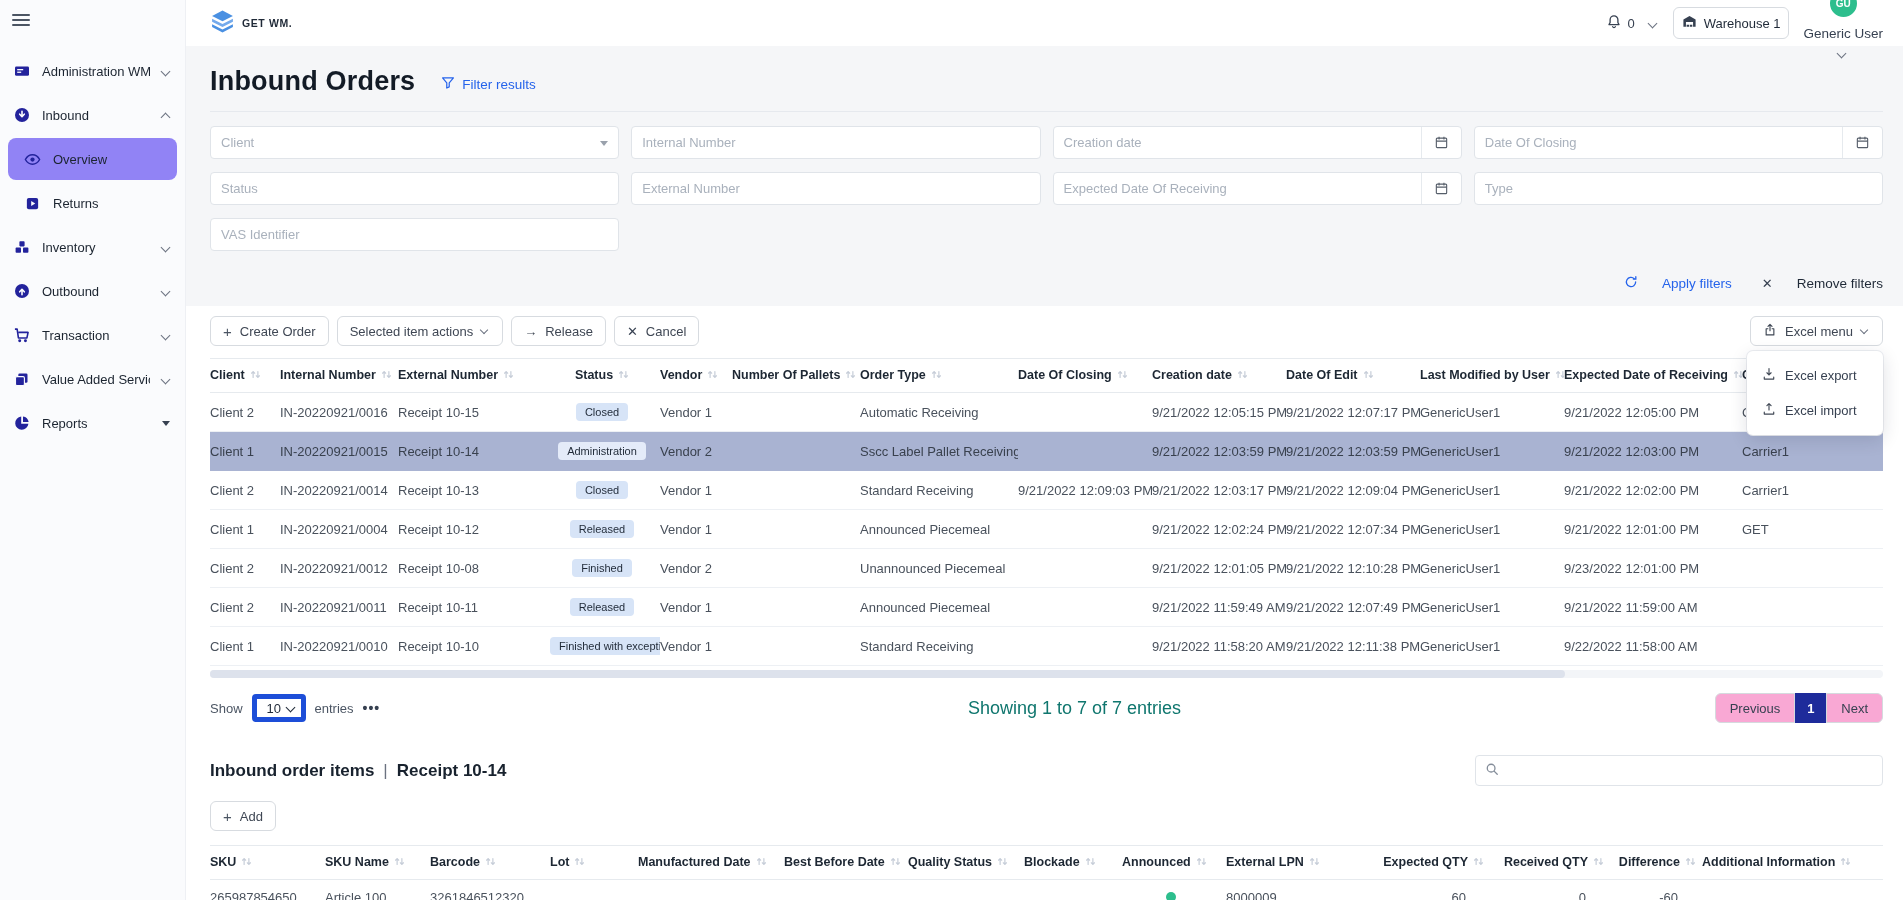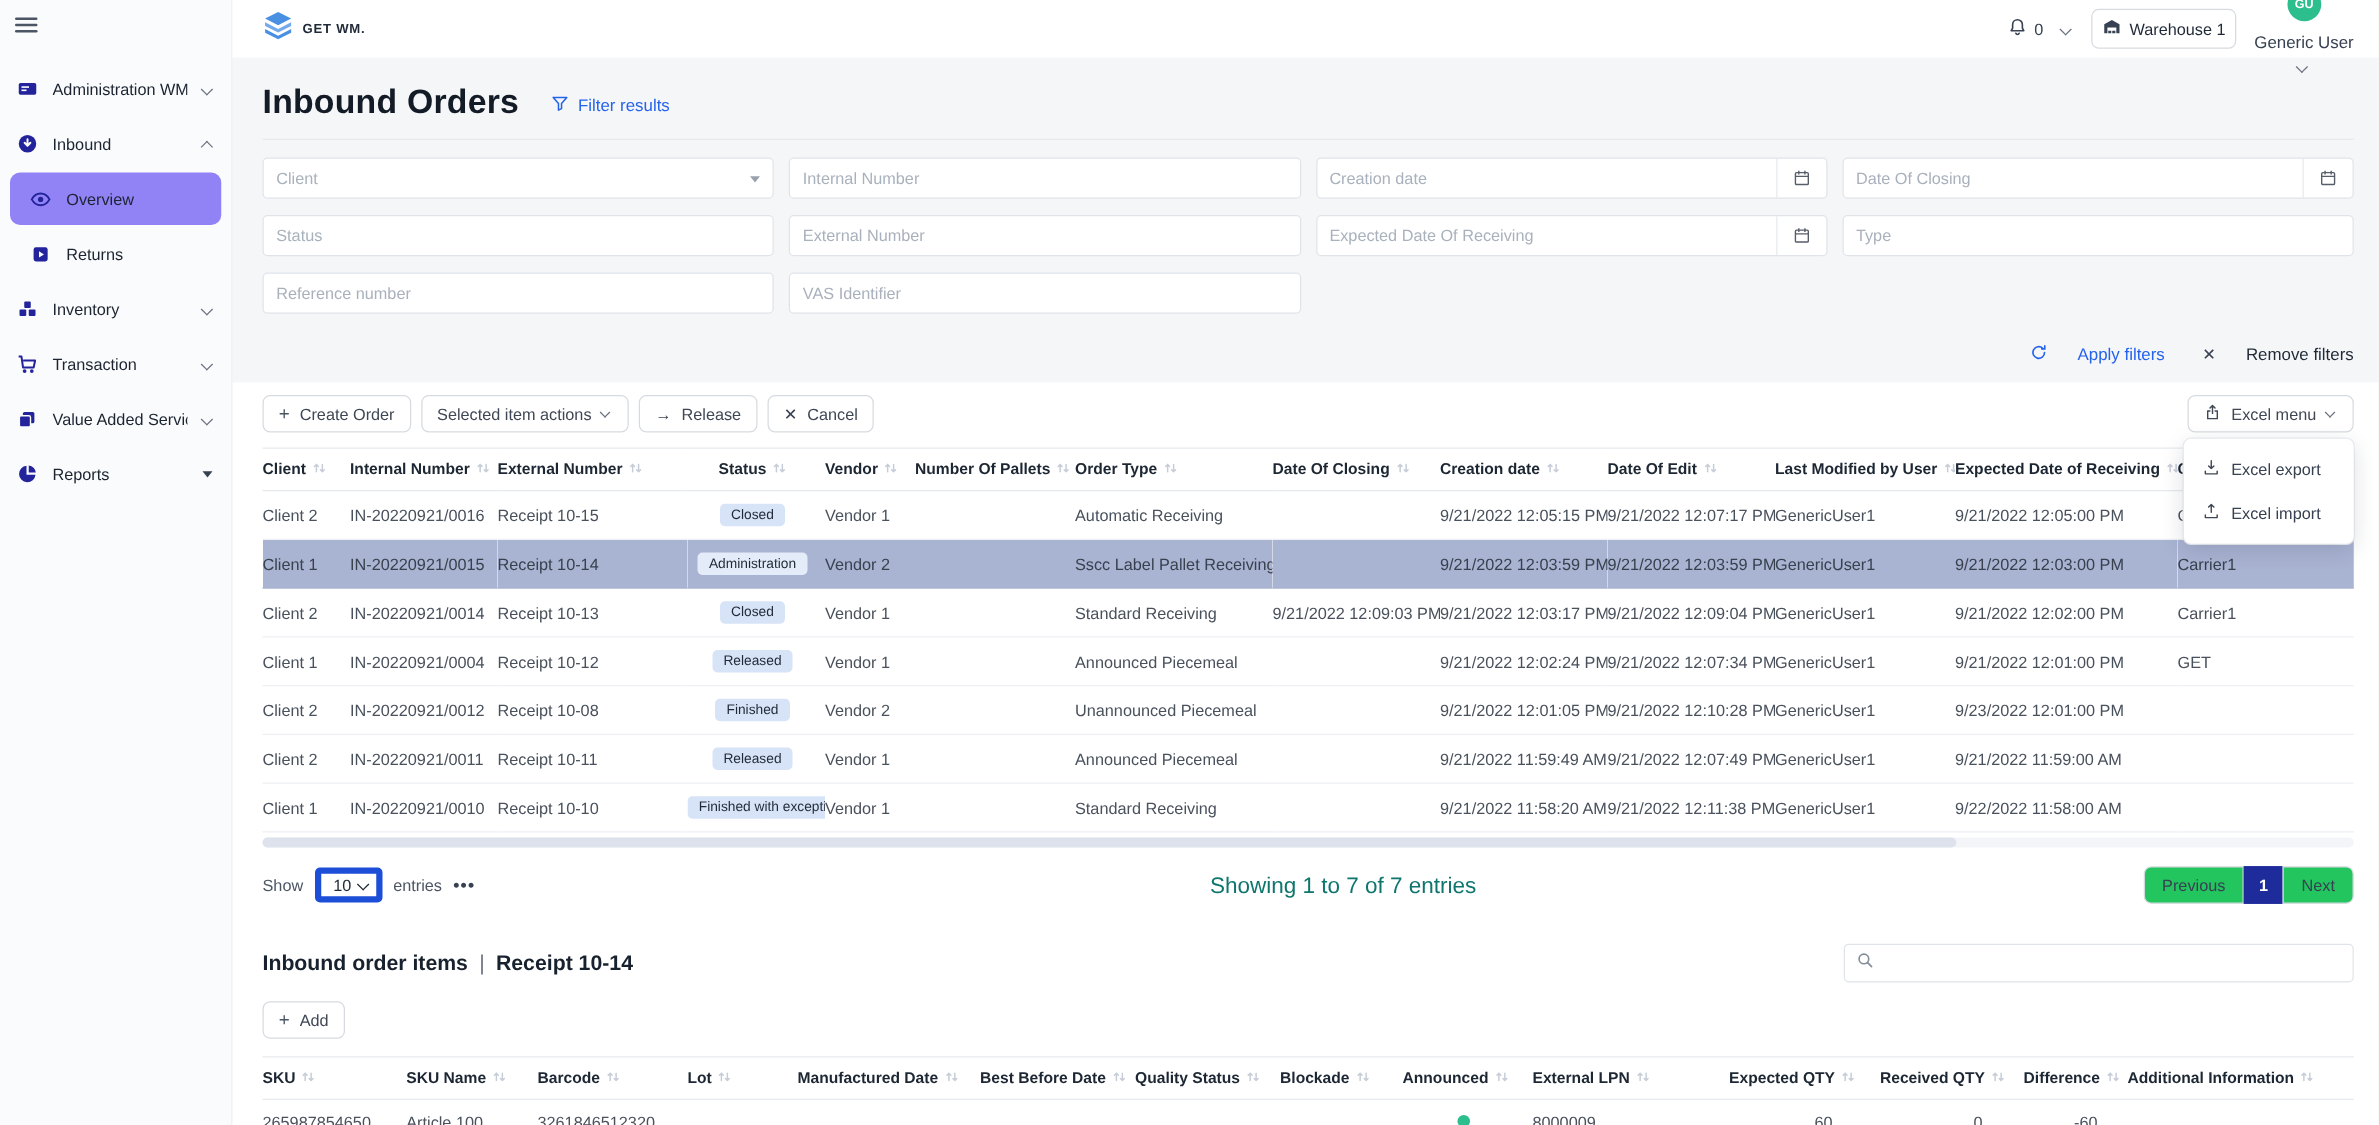--- a/index.html
+++ b/index.html
@@ -76,21 +76,21 @@
   .hscroll-thumb { height:8px; width:81%; border-radius:4px; background:#dde2ec; }
 
   .table-footer { position:relative; display:flex; align-items:center; padding:15px 0 18px 0; }
   .tf-left { display:flex; align-items:center; gap:9px; font-size:13px; color:#4b5563; }
   .sel-wrap { position:relative; }
   .sel-wrap select { appearance:none; -webkit-appearance:none; width:54px; height:28px; border:5px solid #1d4ed8; border-radius:4px; background:#fff; font-size:13px; color:#1f2937; padding:0 18px 0 10px; font-family:inherit; }
   .sel-wrap .chev { position:absolute; right:9px; top:10px; border-color:#1f2937; pointer-events:none; }
   .dots { font-size:14px; letter-spacing:1px; color:#374151; cursor:pointer; font-weight:bold; }
   .tf-summary { position:absolute; left:50%; transform:translateX(-50%); font-size:18px; color:#0f766e;margin-left:28px; }
   .pager { margin-left:auto; display:flex; }
-  .pg { height:30px; border:1px solid #d5dade; background:#22c55e; font-size:13px; color:#374151; padding:0 14px; cursor:pointer; font-family:inherit; }
+  .pg { height:30px; border:1px solid #d5dade; background:#f9a8d4; font-size:13px; color:#374151; padding:0 14px; cursor:pointer; font-family:inherit; }
   .pg-prev { border-radius:6px 0 0 6px; }
   .pg-num { width:31px; padding:0; background:#1e2b9b; border-color:#1e2b9b; color:#fff; font-weight:bold; }
   .pg-next { border-radius:0 6px 6px 0; }
 
   .gray-gap { height:12px; }
 
   
   .card2 { background:#fff; padding:14px 20px 0 24px; flex:1; }
   .items-head { display:flex; align-items:center; }
   .items-title { font-size:17px; font-weight:bold; color:#18222e; display:flex; gap:9px; align-items:center; }
@@ -162,20 +162,30 @@
               <rect x="5.4" y="2.2" width="5.2" height="5.2" rx="0.8"></rect>
               <rect x="1.6" y="8.6" width="5.4" height="5.2" rx="0.8"></rect>
               <rect x="9" y="8.6" width="5.4" height="5.2" rx="0.8"></rect>
             </svg>
           </span>
           <span class="nav-label">Inventory</span>
           <span class="chev"></span>
         </div>
         <div class="nav-item">
           <span class="nav-ic">
+            <svg width="16" height="16" viewBox="0 0 16 16">
+              <circle cx="8" cy="8" r="7" fill="#23239c"></circle>
+              <path d="M8 11.7V6.5M5.7 8.8 8 6.3l2.3 2.5" fill="none" stroke="#fafbfd" stroke-width="1.6" stroke-linecap="round" stroke-linejoin="round"></path>
+            </svg>
+          </span>
+          <span class="nav-label">Outbound</span>
+          <span class="chev"></span>
+        </div>
+        <div class="nav-item">
+          <span class="nav-ic">
             <svg width="17" height="17" viewBox="0 0 16 16">
               <path d="M1.8 2h2.1l1.2 8.3h8l1.1-5.2H5.2" fill="none" stroke="#23239c" stroke-width="1.5" stroke-linejoin="round"></path>
               <circle cx="6.3" cy="13" r="1.4" fill="#23239c"></circle>
               <circle cx="11.7" cy="13" r="1.4" fill="#23239c"></circle>
             </svg>
           </span>
           <span class="nav-label">Transaction</span>
           <span class="chev"></span>
         </div>
         <div class="nav-item">
@@ -294,23 +304,20 @@
               <svg width="15" height="15" viewBox="0 0 16 16" fill="none" stroke="#565e6a" stroke-width="1.2">
                   <rect x="2.5" y="3.3" width="11" height="10.2" rx="1"></rect>
                   <path d="M2.5 6.5h11M5.4 1.8v3M10.6 1.8v3"></path>
                 </svg>
             </span>
           </div>
           <div class="ffield">
             <input placeholder="Type" style="">
           </div>
 
-          <div class="ffield">
-            <input placeholder="Reference number" style="">
-          </div>
           <div class="ffield">
             <input placeholder="VAS Identifier" style="">
           </div>
         </div>
 
         <div class="filter-actions">
           <span class="fa-link fa-apply">
             <span>
               <svg width="14" height="14" viewBox="0 0 16 16" fill="none" stroke="#2563eb" stroke-width="1.5" stroke-linecap="round">
                   <path d="M13.3 8A5.3 5.3 0 1 1 11.7 4.2"></path>

